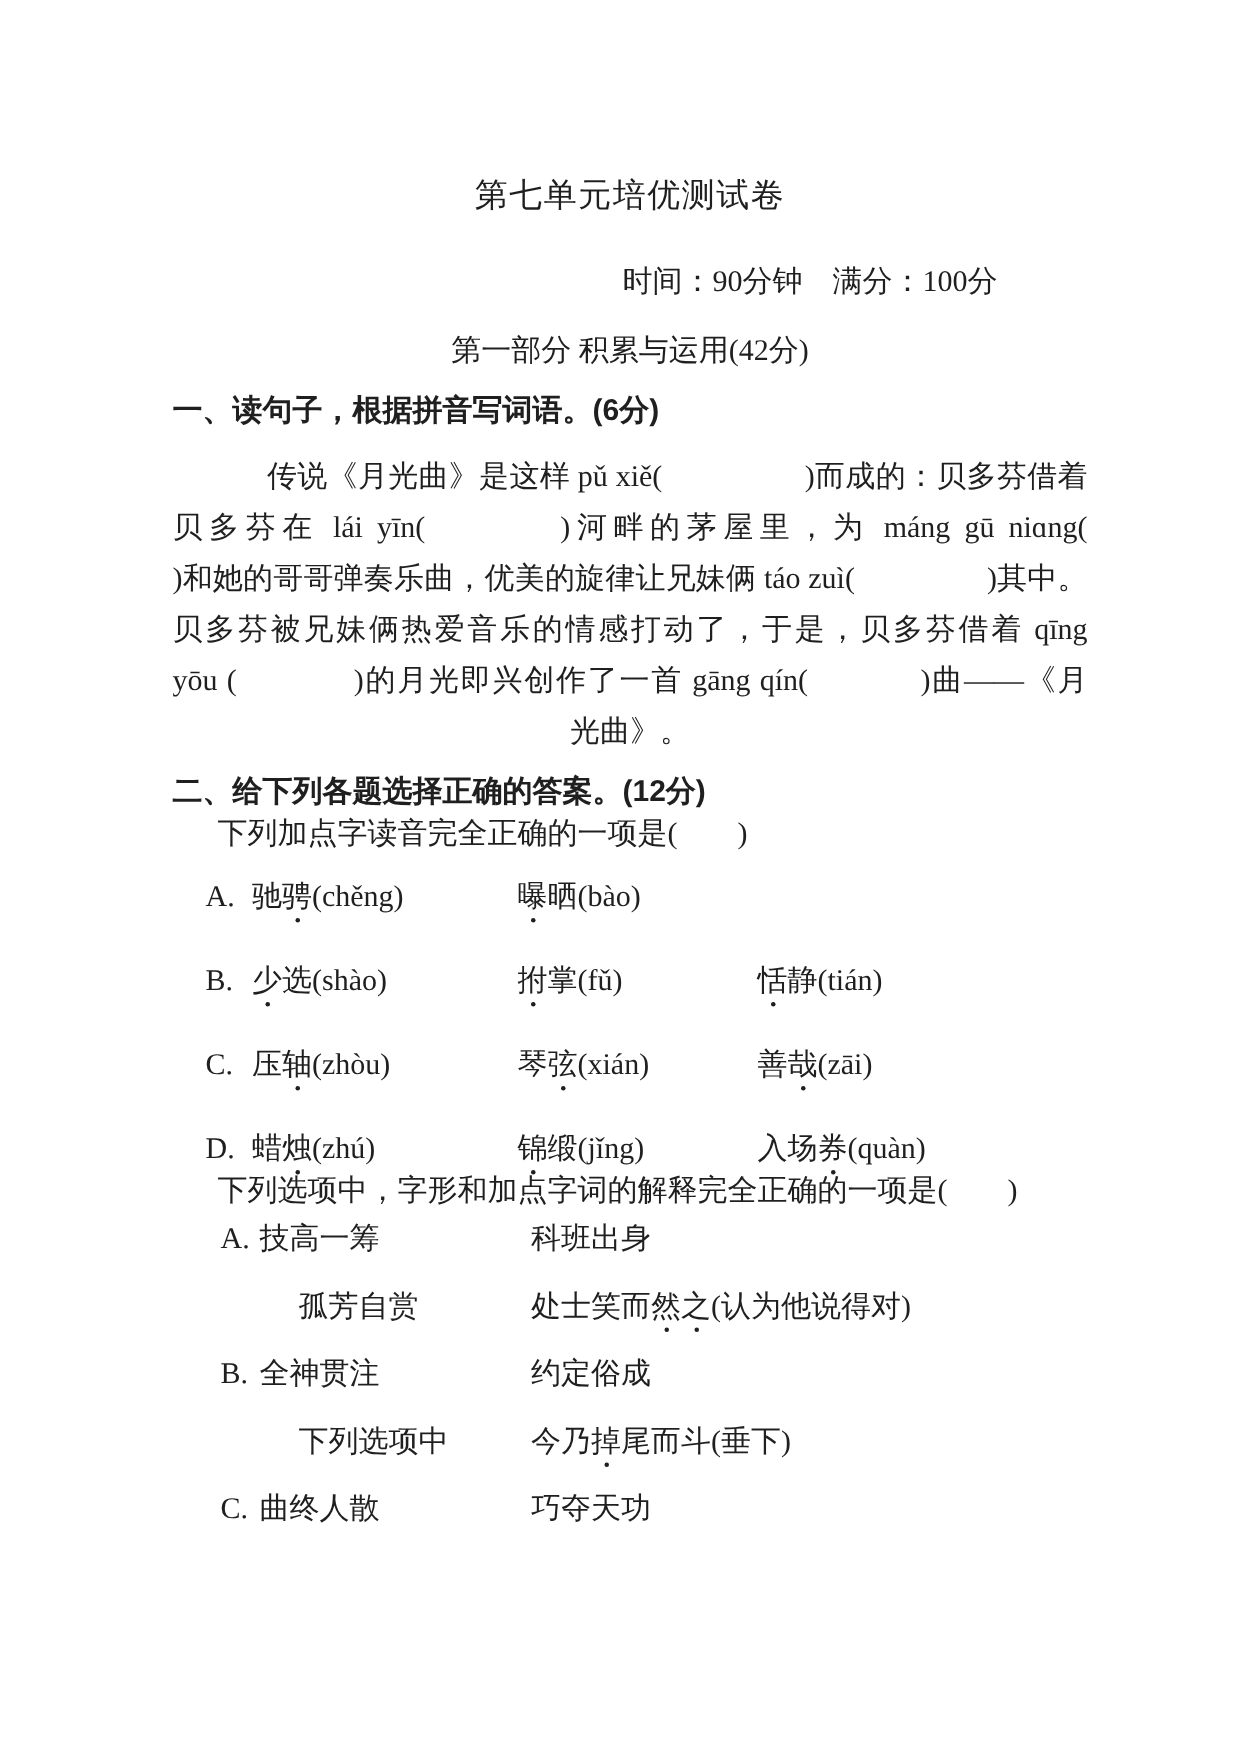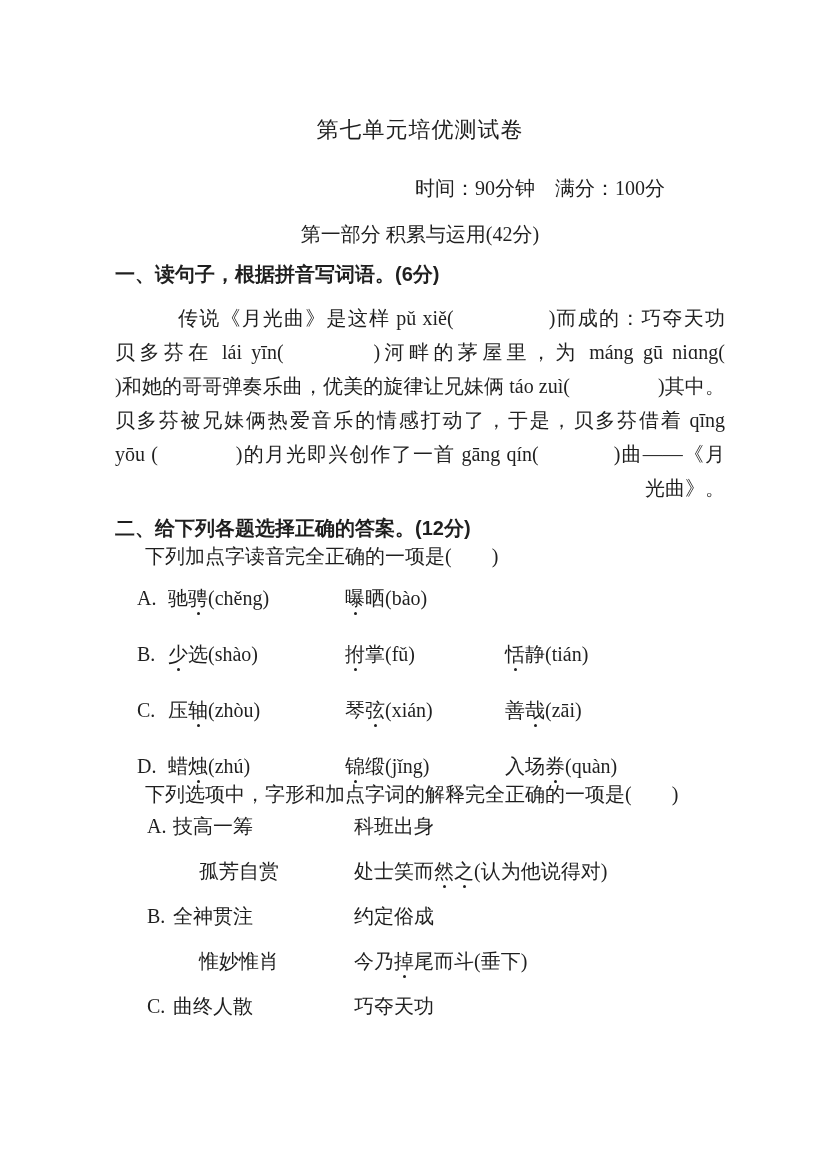--- a/index.html
+++ b/index.html
@@ -24,21 +24,21 @@
   .part-heading{
     margin-top:18px;font-size:20px;line-height:28px;text-align:center;
   }
   .sec-heading{
     font-family:"Liberation Sans","DejaVu Sans",sans-serif;
     font-weight:bold;font-size:20px;line-height:28px;
   }
   .sec-heading.h1{margin-top:12px;}
   .sec-heading.h2{margin-top:9px;}
   .para{margin-top:13px;font-size:20px;line-height:34px;}
-  .pline{text-align:right;}
+  .pline{text-align:center;}
   .pline.just{text-align:justify;text-align-last:justify;}
   .pline.ind{text-indent:63px;}
   .py{white-space:nowrap;}
   .gap{display:inline-block;height:2px;}
   .stem{padding-left:30px;font-size:20px;line-height:28px;}
   .optrow{
     display:grid;grid-template-columns:31px 177px 160px 1fr;
     padding-left:22px;font-size:20px;line-height:28px;margin-top:28px;
   }
   .optrow.first{margin-top:14px;}
@@ -64,21 +64,21 @@
 
     <div class="timeline">
       <span>时间：</span><b>90</b><span>分钟　</span><span>满分：</span><b>100</b><span>分</span>
     </div>
 
     <div class="part-heading">第一部分 积累与运用(42分)</div>
 
     <div class="sec-heading h1">一、读句子，根据拼音写词语。(6分)</div>
 
     <div class="para">
-        <div class="pline just ind"><span>传说《月光曲》是这样 </span><span class="py">pǔ xiě(</span><span class="gap" style="width: 95px;"></span><span>)而成的：巧夺天功</span></div>
+        <div class="pline just ind"><span>传说《月光曲》是这样 </span><span class="py">pǔ xiě(</span><span class="gap" style="width: 95px;"></span><span>)而成的：贝多芬借着</span></div>
         <div class="pline just"><span>贝多芬在 </span><span class="py">lái yīn(</span><span class="gap" style="width: 90px;"></span><span>)河畔的茅屋里，为 </span><span class="py">máng gū niɑng(</span></div>
         <div class="pline just"><span>)和她的哥哥弹奏乐曲，优美的旋律让兄妹俩 </span><span class="py">táo zuì(</span><span class="gap" style="width: 88px;"></span><span>)其中。</span></div>
         <div class="pline just"><span>贝多芬被兄妹俩热爱音乐的情感打动了，于是，贝多芬借着 </span><span class="py">qīng</span></div>
         <div class="pline just"><span class="py">yōu (</span><span class="gap" style="width: 78px;"></span><span>)的月光即兴创作了一首 </span><span class="py">gāng qín(</span><span class="gap" style="width: 75px;"></span><span>)曲——《月</span></div>
         <div class="pline"><span>光曲》。</span></div>
       </div>
 
     <div class="sec-heading h2">二、给下列各题选择正确的答案。(12分)</div>
 
     <div class="stem">下列加点字读音完全正确的一项是(　　)</div>
@@ -120,21 +120,21 @@
           <span>孤芳自赏</span>
           <span>处士笑而<span class="dot">然</span><span class="dot">之</span>(认为他说得对)</span>
         </div>
         <div class="q2row">
           <span>B.</span>
           <span>全神贯注</span>
           <span>约定俗成</span>
         </div>
         <div class="q2row cont">
           <span></span>
-          <span>惟妙惟肖</span>
+          <span>下列选项中</span>
           <span>今乃<span class="dot">掉</span>尾而斗(垂下)</span>
         </div>
         <div class="q2row">
           <span>C.</span>
           <span>曲终人散</span>
           <span>巧夺天功</span>
         </div>
       </div>
 
   </div>

